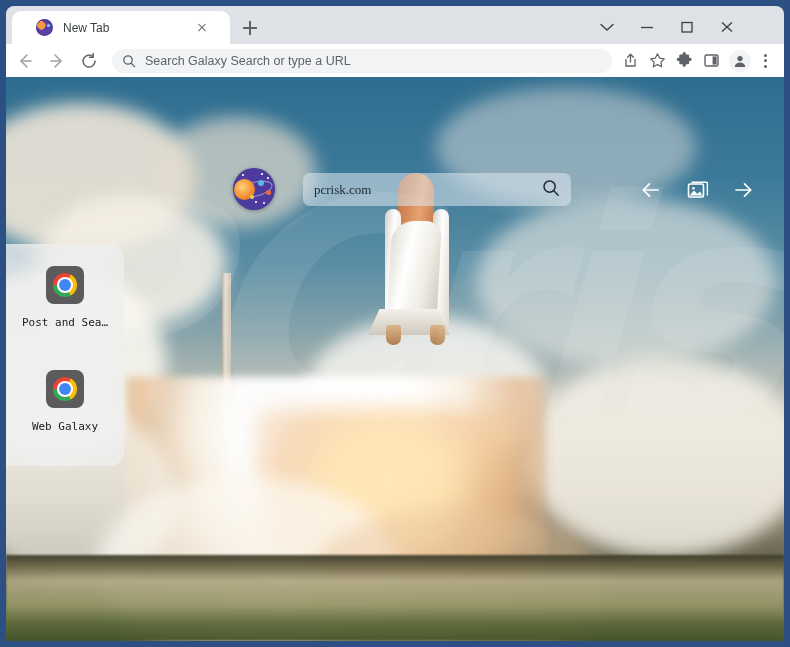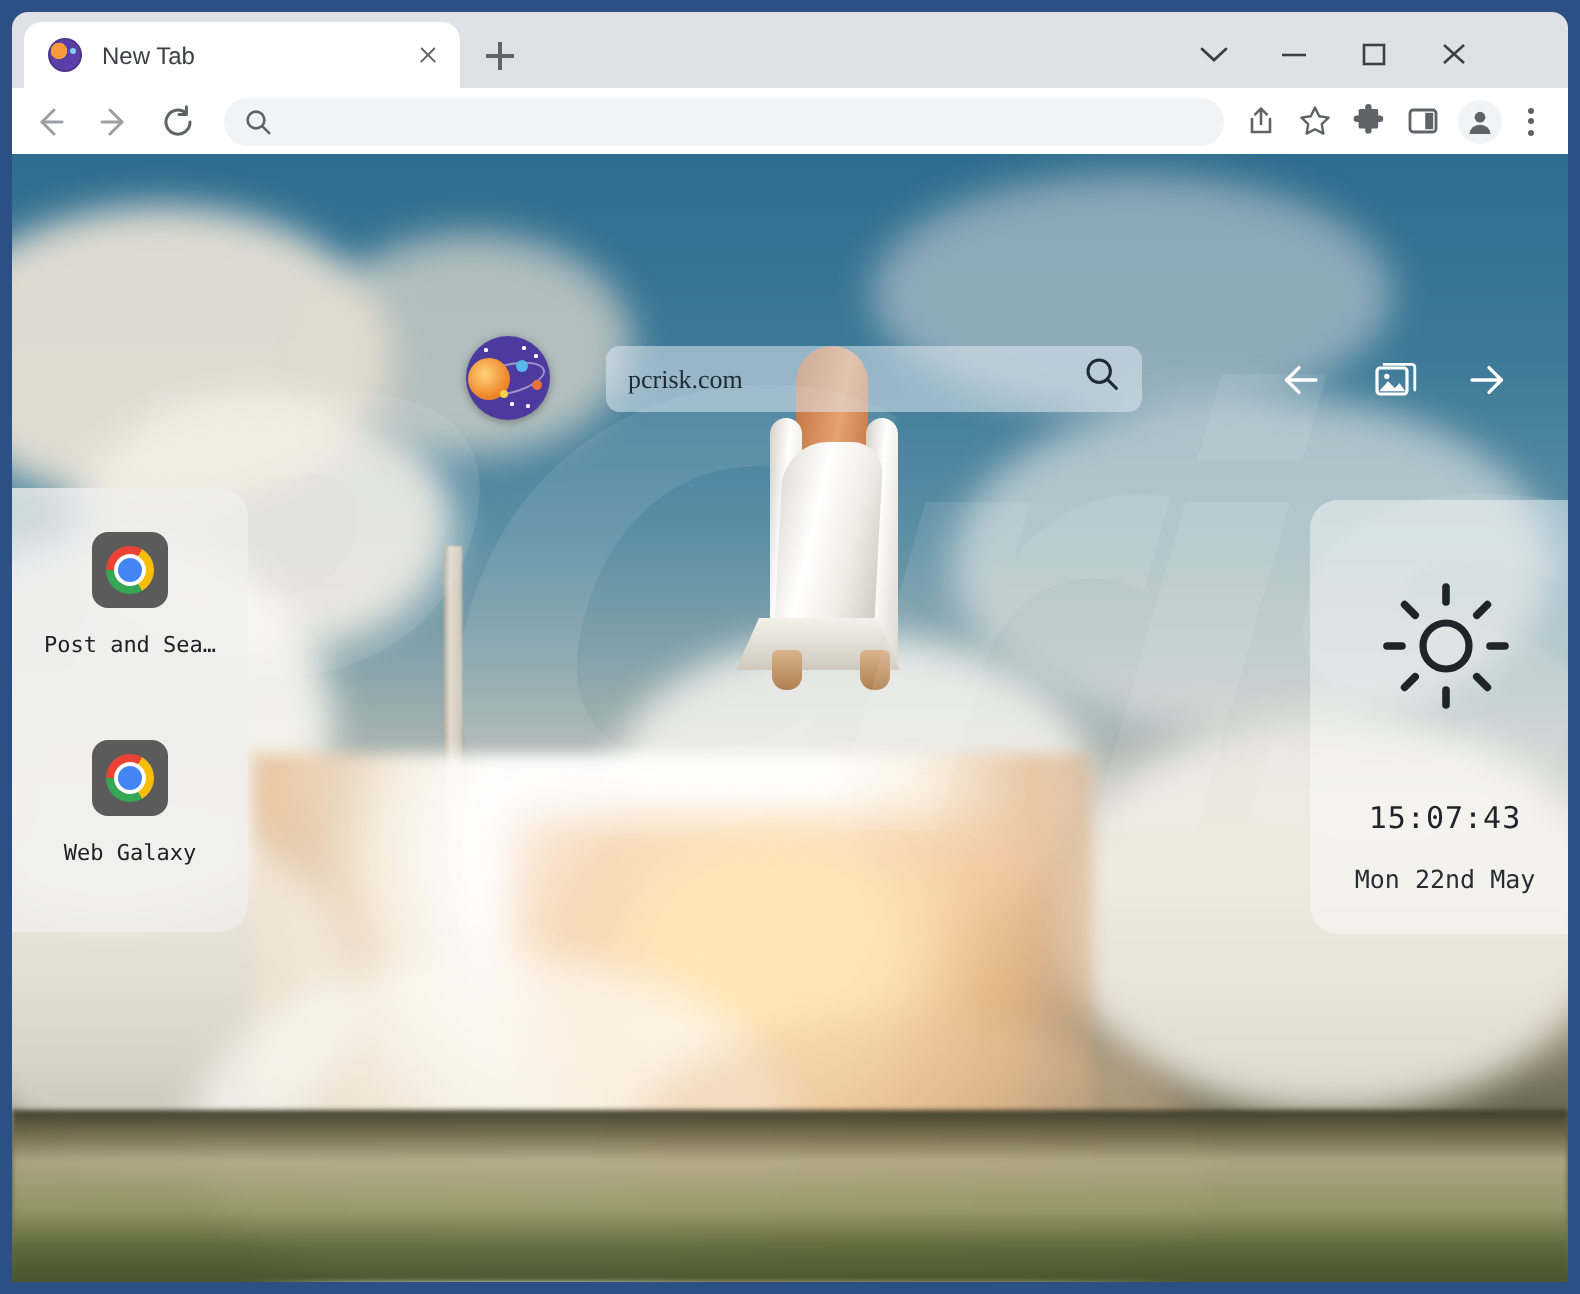--- a/index.html
+++ b/index.html
@@ -33,21 +33,21 @@
     box-sizing: border-box;
   }
   #tab-active {
     position: absolute;
     left: 6px; top: 5px;
     width: 218px; height: 33px;
     background: #ffffff;
     border-radius: 9px 9px 0 0;
     display: flex;
     align-items: center;
-    padding: 0 8px;
+    padding: 0 20px;
     box-sizing: border-box;
   }
   #tab-favicon {
     width: 17px; height: 17px;
     border-radius: 50%;
     background: radial-gradient(circle at 32% 38%, #f59b3c 0 26%, #5b3fa8 27% 100%);
     box-shadow: inset 0 0 0 1px rgba(0,0,0,.15);
     position: relative;
     flex: 0 0 auto;
     margin-left: 4px;
@@ -537,20 +537,21 @@
           <path d="M15 9 A6 6 0 1 1 13 4.6" stroke="#5f6368" stroke-width="1.5" fill="none" stroke-linecap="round"></path>
           <path d="M13.2 1.4 L13.2 5.2 L9.5 5.2" stroke="#5f6368" stroke-width="1.5" fill="none" stroke-linecap="round" stroke-linejoin="round"></path>
         </svg>
     </div>
 
     <div id="omnibox">
       <svg width="14" height="14" viewBox="0 0 14 14">
           <circle cx="6" cy="6" r="4.2" stroke="#5f6368" stroke-width="1.3" fill="none"></circle>
           <line x1="9.2" y1="9.2" x2="12.6" y2="12.6" stroke="#5f6368" stroke-width="1.3" stroke-linecap="round"></line>
         </svg>
+      <span id="omnibox-text">Search Galaxy Search or type a URL</span>
     </div>
 
     <div class="tb-icon">
       <svg width="17" height="17" viewBox="0 0 17 17">
           <path d="M4 7.5 L4 14 L13 14 L13 7.5" stroke="#5f6368" stroke-width="1.3" fill="none" stroke-linecap="round"></path>
           <path d="M8.5 10 L8.5 2.5" stroke="#5f6368" stroke-width="1.3" stroke-linecap="round"></path>
           <path d="M5.6 5.2 L8.5 2.3 L11.4 5.2" stroke="#5f6368" stroke-width="1.3" fill="none" stroke-linecap="round" stroke-linejoin="round"></path>
         </svg>
     </div>
     <div class="tb-icon">
@@ -672,35 +673,16 @@
         <div class="sc-label">Post and Sea…</div>
       </div>
       <div class="shortcut" id="shortcut-1">
         <div class="sc-icon">
             <span class="chrome"></span>
           </div>
         <div class="sc-label">Web Galaxy</div>
       </div>
     </div>
 
-    <div id="widget">
-      <div id="widget-sun">
-        <svg width="66" height="66" viewBox="0 0 66 66">
-          <circle cx="33" cy="33" r="11.5" stroke="#20242a" stroke-width="3.6" fill="none"></circle>
-          <g stroke="#20242a" stroke-width="3.8" stroke-linecap="round">
-            <line x1="33" y1="3.5" x2="33" y2="11"></line>
-            <line x1="33" y1="55" x2="33" y2="62.5"></line>
-            <line x1="3.5" y1="33" x2="11" y2="33"></line>
-            <line x1="55" y1="33" x2="62.5" y2="33"></line>
-            <line x1="12.3" y1="12.3" x2="17.6" y2="17.6"></line>
-            <line x1="48.4" y1="48.4" x2="53.7" y2="53.7"></line>
-            <line x1="12.3" y1="53.7" x2="17.6" y2="48.4"></line>
-            <line x1="48.4" y1="17.6" x2="53.7" y2="12.3"></line>
-          </g>
-        </svg>
-      </div>
-      <div id="widget-time">15:07:43</div>
-      <div id="widget-date">Mon 22nd May</div>
-    </div>
 
 
   </div>
 </div>
 
 </body></html>

